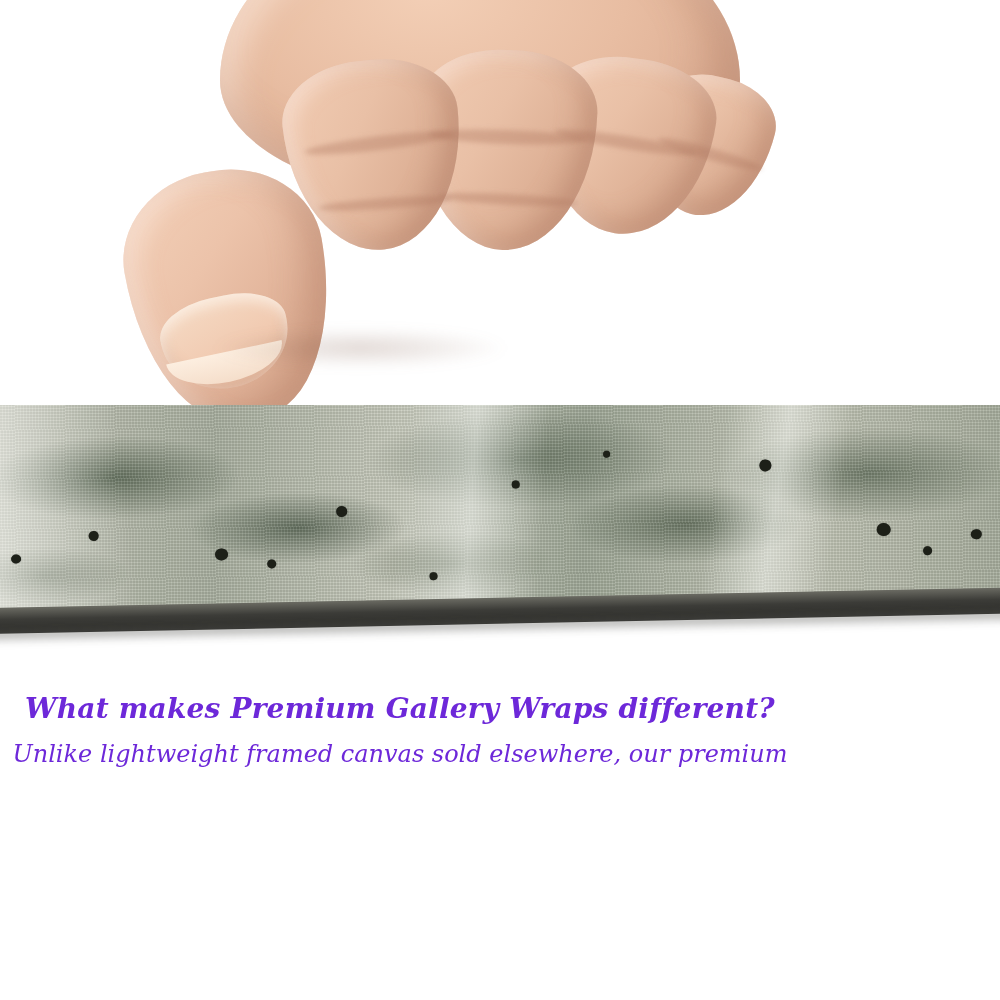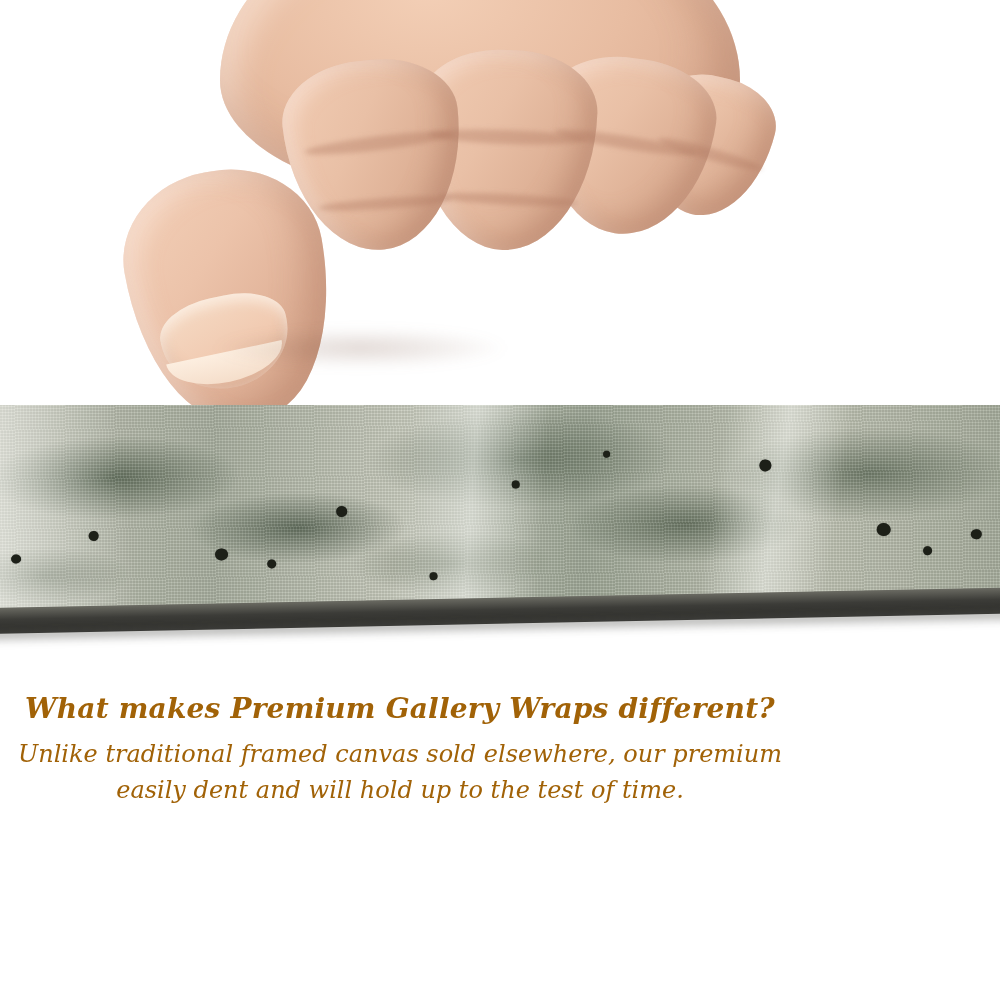--- a/index.html
+++ b/index.html
@@ -187,21 +187,21 @@
     filter: blur(3px);
   }
 
   
   .caption {
     position: absolute;
     left: 0;
     top: 690px;
     width: 800px;
     text-align: center;
-    color: #a16207;
+    color: #6d28d9;
     font-family: "DejaVu Serif", serif;
     font-style: italic;
   }
   .caption-heading {
     font-size: 28px;
     font-weight: 700;
     line-height: 1.35;
     margin-bottom: 8px;
     letter-spacing: 0.2px;
   }
@@ -255,15 +255,14 @@
       <div class="speck" style="left:436px; top:176px; width:8px; height:8px;"></div>
     </div>
     <div class="canvas-edge-dark"></div>
     <div class="canvas-edge-shadow"></div>
   </div>
 
 </div>
 
 <div class="caption">
   <div class="caption-heading">What makes Premium Gallery Wraps different?</div>
-  <div class="caption-line">Unlike traditional framed canvas sold elsewhere, our premium</div>
-  <div class="caption-line">easily dent and will hold up to the test of time.</div>
+  <div class="caption-line">Unlike lightweight framed canvas sold elsewhere, our premium</div>
 </div>
 
 </body></html>

